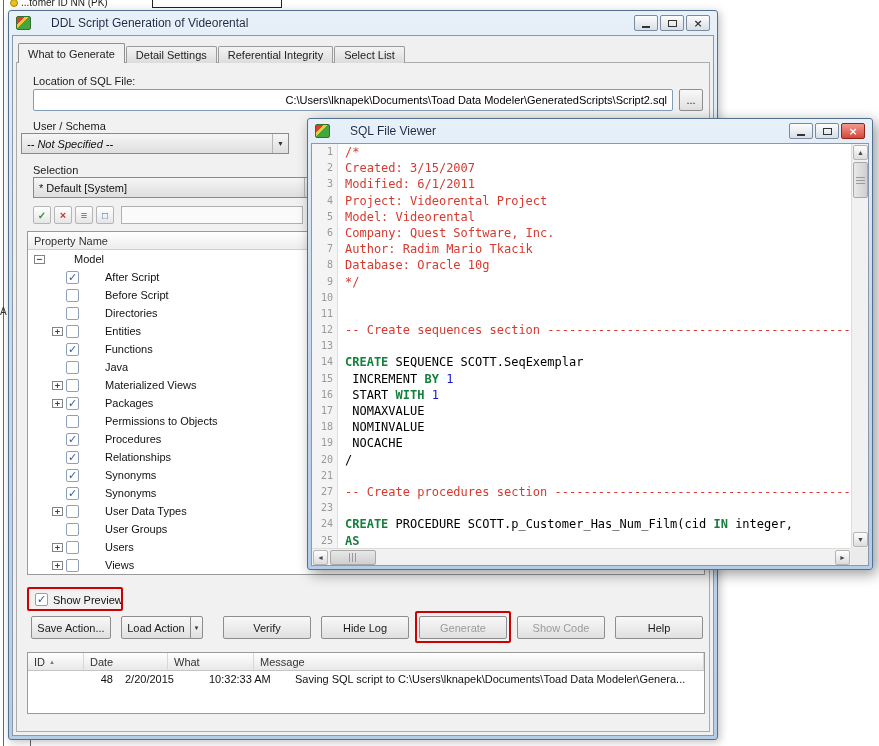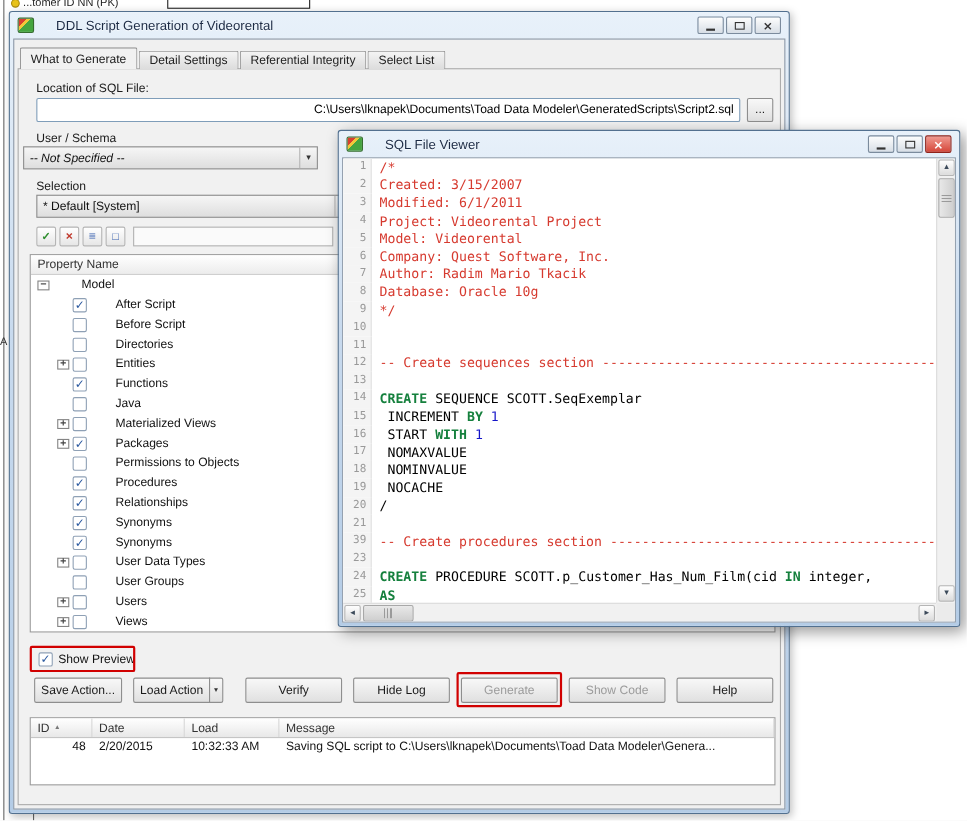--- a/index.html
+++ b/index.html
@@ -111,21 +111,21 @@
   .log-panel{position:absolute;left:10px;top:589px;width:678px;height:62px;border:1px solid #9a9a9a;background:#fff;overflow:hidden;}
   .log-head{display:flex;height:18px;background:linear-gradient(#ffffff,#e8e8e8);border-bottom:1px solid #c5c5c5;font-size:11px;color:#333;}
   .log-hcell{display:flex;align-items:center;padding:0 6px;border-right:1px solid #d8d8d8;gap:4px;}
   .sort-arrow{font-size:6px;color:#777;}
   .log-row{display:flex;height:16px;font-size:11px;color:#111;align-items:center;}
   .log-cell{padding:0 6px;white-space:nowrap;overflow:hidden;}
   .col0{width:56px;flex:0 0 56px;}
   .col1{width:84px;flex:0 0 84px;}
   .col2{width:86px;flex:0 0 86px;}
   .col3{flex:1;}
-  .log-cell.col0{text-align:right;}
+  .log-cell.col0{text-align:right;margin-left:35px;}
 
   
   .editor-body{background:#fff;}
   .code-area{position:absolute;left:0;top:0;right:17px;bottom:17px;overflow:hidden;background:#fff;}
   .code-line{display:flex;height:16.2px;line-height:16.2px;white-space:pre;font-family:"DejaVu Sans Mono",monospace;font-size:12px;}
   .lnum{flex:0 0 26px;background:#f4f4f4;border-right:1px solid #e2e2e2;color:#999;text-align:right;
         padding-right:4px;font-size:10px;line-height:16.2px;font-family:"DejaVu Sans Mono",monospace;}
   .ltext{padding-left:7px;white-space:pre;}
   .tok-comment{color:#d63a2f;}
   .tok-kw{color:#15803d;font-weight:bold;}
@@ -337,21 +337,21 @@
             <span class="btnwrap">
               <button class="btn pushbtn">Help</button>
             </span>
           </div>
         <div class="hl-box hl-generate"></div>
 
         <div class="log-panel">
           <div class="log-head">
               <span class="log-hcell col0">ID<span class="sort-arrow">▲</span></span>
               <span class="log-hcell col1">Date</span>
-              <span class="log-hcell col2">Load</span>
+              <span class="log-hcell col2">What</span>
               <span class="log-hcell col3">Message</span>
             </div>
           <div class="log-rows">
               <div class="log-row">
                 <span class="log-cell col0">48</span>
                 <span class="log-cell col1">2/20/2015</span>
                 <span class="log-cell col2">10:32:33 AM</span>
                 <span class="log-cell col3">Saving SQL script to C:\Users\lknapek\Documents\Toad Data Modeler\Genera...</span>
               </div>
             </div>
@@ -393,21 +393,21 @@
           <div class="code-line"><span class="lnum">12</span><span class="ltext"><span class="tok-comment">-- Create sequences section -------------------------------------------------------------------------</span></span></div>
           <div class="code-line"><span class="lnum">13</span><span class="ltext"></span></div>
           <div class="code-line"><span class="lnum">14</span><span class="ltext"><span class="tok-kw">CREATE</span><span class="tok-plain"> SEQUENCE SCOTT.SeqExemplar</span></span></div>
           <div class="code-line"><span class="lnum">15</span><span class="ltext"><span class="tok-plain"> INCREMENT </span><span class="tok-kw">BY</span><span class="tok-plain"> </span><span class="tok-num">1</span></span></div>
           <div class="code-line"><span class="lnum">16</span><span class="ltext"><span class="tok-plain"> START </span><span class="tok-kw">WITH</span><span class="tok-plain"> </span><span class="tok-num">1</span></span></div>
           <div class="code-line"><span class="lnum">17</span><span class="ltext"><span class="tok-plain"> NOMAXVALUE</span></span></div>
           <div class="code-line"><span class="lnum">18</span><span class="ltext"><span class="tok-plain"> NOMINVALUE</span></span></div>
           <div class="code-line"><span class="lnum">19</span><span class="ltext"><span class="tok-plain"> NOCACHE</span></span></div>
           <div class="code-line"><span class="lnum">20</span><span class="ltext"><span class="tok-plain">/</span></span></div>
           <div class="code-line"><span class="lnum">21</span><span class="ltext"></span></div>
-          <div class="code-line"><span class="lnum">39</span><span class="ltext"><span class="tok-comment">-- Create procedures section ------------------------------------------------------------------------</span></span></div>
+          <div class="code-line"><span class="lnum">27</span><span class="ltext"><span class="tok-comment">-- Create procedures section ------------------------------------------------------------------------</span></span></div>
           <div class="code-line"><span class="lnum">23</span><span class="ltext"></span></div>
           <div class="code-line"><span class="lnum">24</span><span class="ltext"><span class="tok-kw">CREATE</span><span class="tok-plain"> PROCEDURE SCOTT.p_Customer_Has_Num_Film(cid </span><span class="tok-kw">IN</span><span class="tok-plain"> integer,</span></span></div>
           <div class="code-line"><span class="lnum">25</span><span class="ltext"><span class="tok-kw">AS</span></span></div>
         </div>
       <div class="vscroll">
         <span class="sarrow">▲</span>
         <span class="vthumb"></span>
         <span class="sarrow sdown">▼</span>
       </div>
       <div class="hscroll">

